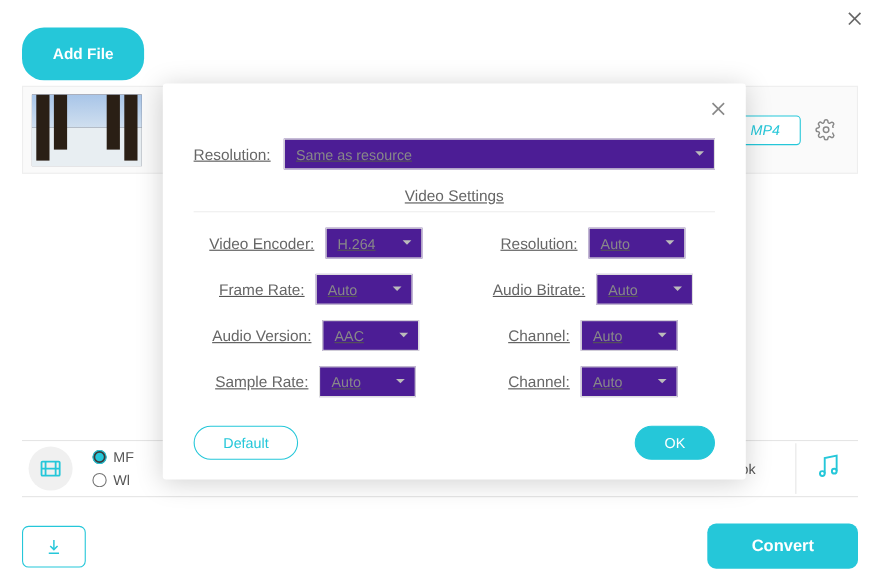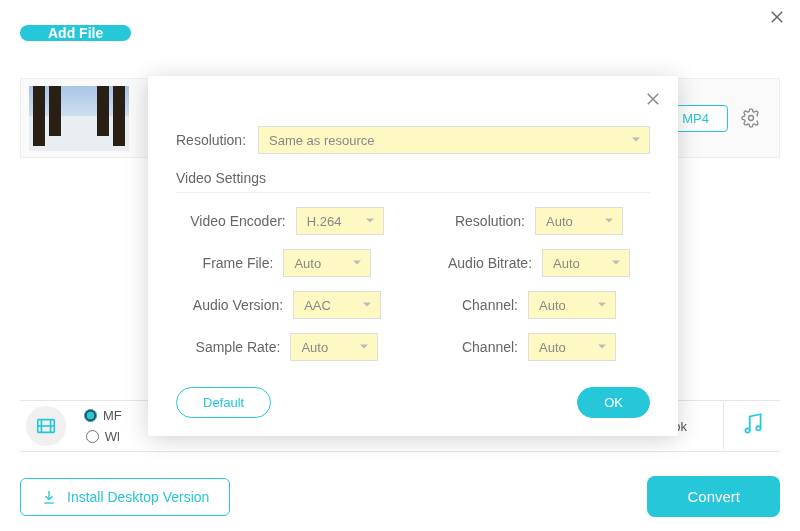--- a/index.html
+++ b/index.html
@@ -4,85 +4,85 @@
 <style>
   * { box-sizing: border-box; margin: 0; padding: 0; font-family: Arial, Helvetica, sans-serif; }
   body { width: 800px; height: 531px; background: #fff; position: relative; overflow: hidden; color: #555; }
 
   .top-close { position: absolute; top: 8px; right: 14px; cursor: pointer; color: #666; }
   .top-close svg { width: 18px; height: 18px; }
 
   .add-file-btn {
     position: absolute; top: 25px; left: 20px;
     background: #25c7d9; color: #fff; border: none;
-    padding: 0 28px; border-radius: 20px; font-size: 14px;
+    padding: 16px 28px; border-radius: 20px; font-size: 14px;
     font-weight: bold; cursor: pointer;
   }
 
   .file-row {
     position: absolute; top: 78px; left: 20px; right: 20px; height: 80px;
     background: #fafafa; border: 1px solid #eee; display: flex; align-items: center;
   }
   .thumb { width: 100px; height: 65px; margin-left: 8px; background:#334; position:relative; overflow:hidden;}
   .thumb .sky{position:absolute;top:0;left:0;right:0;height:30px;background:linear-gradient(#a8c5e8,#d0dfef);}
   .thumb .snow{position:absolute;top:30px;left:0;right:0;bottom:0;background:#e8eef2;}
   .thumb .tree{position:absolute;width:12px;height:60px;background:#2a1f15;}
   .file-row-spacer { flex:1; }
   .format-btn {
     border: 1px solid #25c7d9; color:#25c7d9; background:#fff;
-    padding: 5px 18px; border-radius:4px; font-size:13px; margin-right:9px; cursor:pointer;
+    padding: 5px 18px; border-radius:4px; font-size:13px; margin-right:9px; cursor:pointer;font-style:italic;
   }
   .gear-btn { width:28px;height:28px;display:flex;align-items:center;justify-content:center;margin-right:14px;cursor:pointer;color:#888;}
 
   .bottom-tabs {
     position:absolute; top:400px; left:20px; right:20px; height:52px;
     border-top:1px solid #e5e5e5; border-bottom:1px solid #e5e5e5;
     display:flex; align-items:center;
   }
   .vid-icon-box{width:40px;height:40px;border-radius:50%;background:#f0f0f0;display:flex;align-items:center;justify-content:center;margin-left:6px;margin-right:18px;}
-  .radio-col{display:flex;flex-direction:column;gap:6px;font-size:13px;color:#555;align-items:center;}
+  .radio-col{display:flex;flex-direction:column;gap:6px;font-size:13px;color:#555;}
   .radio-item{display:flex;align-items:center;gap:6px;}
   .radio-item input{accent-color:#25c7d9;}
   .tabs-spacer{flex:1;}
   .ok-partial{font-size:13px;color:#555;margin-right:20px;}
   .tab-divider{width:1px;height:46px;background:#e5e5e5;margin:0 16px;}
   .music-icon{color:#25c7d9;}
 
   .footer{position:absolute;bottom:14px;left:20px;right:20px;display:flex;align-items:center;}
   .install-btn{
     border:1px solid #25c7d9;color:#25c7d9;background:#fff;
     padding:10px 20px;border-radius:6px;font-size:14px;cursor:pointer;
     display:flex;align-items:center;gap:10px;
   }
   .convert-btn{
     margin-left:auto;background:#25c7d9;color:#fff;border:none;
-    padding:12px 40px;border-radius:8px;font-size:15px;cursor:pointer;
+    padding:12px 40px;border-radius:8px;font-size:15px;cursor:pointer;font-weight:bold;
   }
 
   
   .modal{
     position:absolute; top:76px; left:148px; width:530px; height:360px;
     background:#fff; box-shadow:0 3px 24px rgba(0,0,0,.18); border-radius:3px;
-    padding:22px 28px 18px; z-index:10;
+    padding:22px 28px 18px; z-index:10;text-decoration:underline;
   }
   .modal-close{position:absolute;top:14px;right:16px;cursor:pointer;color:#888;}
   .modal-close svg{width:18px;height:18px;}
   .res-row{display:flex;align-items:center;gap:12px;margin-top:28px;}
   .fld-label{font-size:14px;color:#666;white-space:nowrap;}
   .select-box{
-    flex:1;height:28px;border:1px solid #ddd;background:#fef9c3;
+    flex:1;height:28px;border:1px solid #ddd;background:#4c1d95;
     display:flex;align-items:center;padding:0 10px;font-size:13px;color:#888;
     cursor:pointer;position:relative;
   }
   .select-box.small{flex:0 0 88px;}
   .caret{position:absolute;right:8px;top:50%;transform:translateY(-50%);color:#bbb;}
   .caret svg{width:10px;height:10px;}
 
   .section-head{
-    font-size:14px;color:#666;margin-top:16px;
+    text-align:center;font-size:14px;color:#666;margin-top:16px;
     border-bottom:1px solid #eee; padding-bottom:6px;
     position:relative;
   }
   .section-head span{background:#fff;position:relative;top:0;}
 
   .grid2{display:grid;grid-template-columns:1fr 1fr;column-gap:30px;row-gap:14px;margin-top:14px;}
   .cell{display:flex;align-items:center;justify-content:center;gap:10px;}
 
   .modal-footer{position:absolute;bottom:18px;left:28px;right:28px;display:flex;align-items:center;}
   .pill-btn{
@@ -155,21 +155,20 @@
   </div>
 </div>
 
 <div class="footer">
   <button class="install-btn">
     <svg width="16" height="16" viewBox="0 0 24 24" fill="none" stroke="#25c7d9" stroke-width="2">
         <path d="M12 3v12"></path>
         <path d="M7 11l5 5 5-5"></path>
         <path d="M5 21h14"></path>
       </svg>
-    <span>Install Desktop Version</span>
   </button>
   <button class="convert-btn">Convert</button>
 </div>
 
 <div class="modal">
   <div class="modal-close">
     <svg viewBox="0 0 24 24" stroke="currentColor" stroke-width="2" fill="none">
         <line x1="5" y1="5" x2="19" y2="19"></line>
         <line x1="19" y1="5" x2="5" y2="19"></line>
       </svg>
@@ -200,21 +199,21 @@
     <div class="cell">
       <span class="fld-label">Resolution:</span>
       <div class="select-box small">
         <span>Auto</span>
         <span class="caret"><svg viewBox="0 0 10 10" fill="currentColor">
               <path d="M1 3l4 4 4-4z"></path>
             </svg></span>
       </div>
     </div>
     <div class="cell">
-      <span class="fld-label">Frame File:</span>
+      <span class="fld-label">Frame Rate:</span>
       <div class="select-box small">
         <span>Auto</span>
         <span class="caret"><svg viewBox="0 0 10 10" fill="currentColor">
               <path d="M1 3l4 4 4-4z"></path>
             </svg></span>
       </div>
     </div>
     <div class="cell">
       <span class="fld-label">Audio Bitrate:</span>
       <div class="select-box small">

